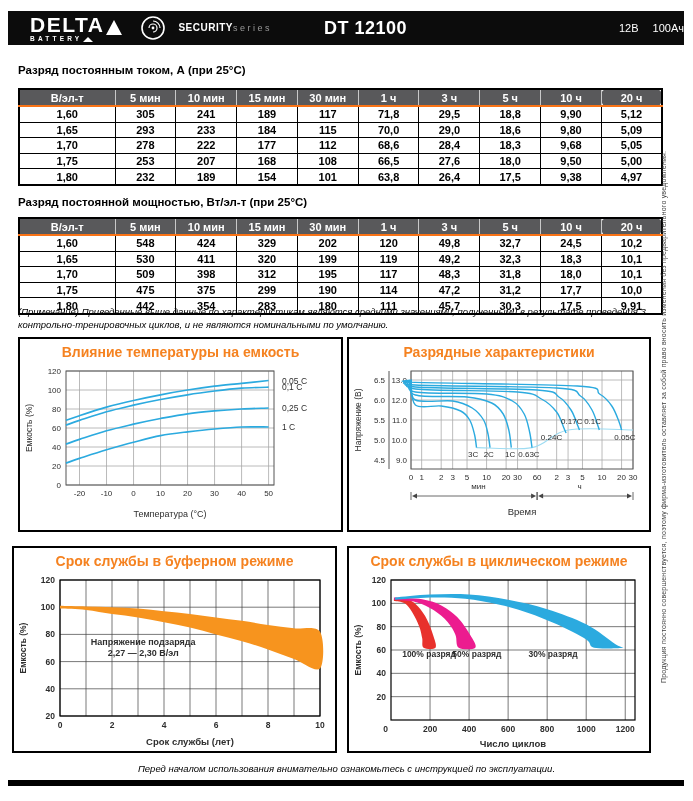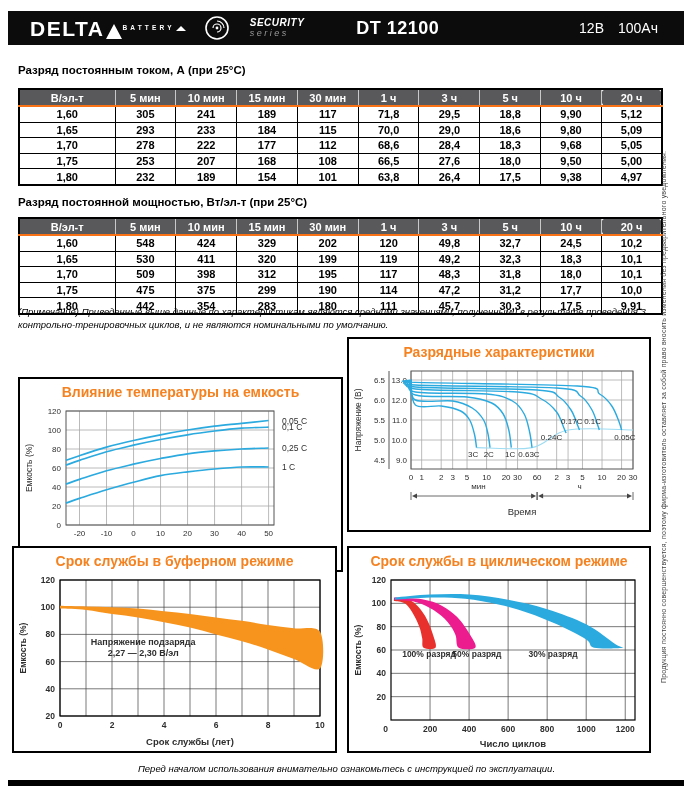--- a/index.html
+++ b/index.html
@@ -1,35 +1,35 @@
 <!DOCTYPE html>
 <html><head>
 <meta charset="utf-8">
 <style>
   html,body{margin:0;padding:0;background:#fff;}
   .page{position:relative;width:693px;height:801px;background:#fff;overflow:hidden;
         font-family:"Liberation Sans",sans-serif;color:#000;}
   
   .header{position:absolute;left:8px;top:11px;width:676px;height:34px;background:#0c0c0c;
           color:#fff;display:flex;align-items:center;}
-  .logo{margin-left:22px;display:flex;line-height:1;}
+  .logo{margin-left:22px;display:flex;flex-direction:column;line-height:1;}
   .logo-top{display:flex;align-items:flex-end;}
   .logo-main{font-size:21px;font-weight:bold;letter-spacing:1.5px;}
   .logo-tri{width:0;height:0;border-left:8px solid transparent;border-right:8px solid transparent;
             border-bottom:15px solid #fff;margin-left:2px;}
   .logo-sub-row{display:flex;align-items:center;margin-top:1px;}
   .logo-sub{font-size:6.5px;letter-spacing:3.2px;font-weight:bold;}
   .logo-tri2{width:0;height:0;border-left:5px solid transparent;border-right:5px solid transparent;
              border-bottom:5px solid #fff;margin-left:1px;}
   .badge{display:flex;align-items:center;margin-left:18px;}
-  .badge-texts{margin-left:20px;display:flex;flex-direction:column;line-height:1;font-style:italic;}
+  .badge-texts{margin-left:12px;display:flex;flex-direction:row;line-height:1;}
   .badge-l1{font-size:10px;font-weight:bold;letter-spacing:0.5px;}
   .badge-l2{font-size:9px;color:#9a9a9a;letter-spacing:2.5px;margin-top:1px;}
   .model{font-size:18px;font-weight:bold;margin-left:52px;letter-spacing:0.5px;}
-  .specs{margin-left:auto;margin-right:26px;font-size:14px;display:flex;gap:14px;align-items:center;}
+  .specs{margin-left:auto;font-size:11px;display:flex;gap:14px;align-items:center;}
   
   .sec-title{position:absolute;left:18px;font-weight:bold;font-size:11.5px;}
   
   .tbl-wrap{position:absolute;left:18px;}
   table.data{border-collapse:collapse;table-layout:fixed;width:643px;border:2px solid #000;}
   table.data th{background:#59595B;color:#fff;font-size:11px;font-weight:bold;height:15px;
                 border-right:1px solid #c9c9c9;border-bottom:2px solid #f97316;padding:0;}
   table.data th:last-child{border-right:none;border-radius:6px;}
   table.data td{font-size:11px;font-weight:bold;text-align:center;height:14.6px;
                 border:1.5px solid #000;padding:0;background:#fff;}
@@ -271,21 +271,21 @@
           </tr>
         </tbody>
       </table>
     </div>
 
   <div class="note">
     <span>(Примечание) Приведенные выше данные по характеристикам являются средними значениями, полученными в результате проведения 3</span><br>
     <span>контрольно-тренировочных циклов, и не являются номинальными по умолчанию.</span>
   </div>
 
-  <div class="chart-box" style="left:18px;top:337px;width:321px;height:191px;margin-top:40px;">
+  <div class="chart-box" style="left:18px;top:337px;width:321px;height:191px;">
     <div class="chart-title js-orange" style="color: rgb(245, 130, 32);">Влияние температуры на емкость</div>
     <div class="chart-svg-host" id="chart-svg-0"><svg width="321" height="162">
           <line x1="59.506493506493506" y1="8" x2="59.506493506493506" y2="122" stroke="#a8a8a8" stroke-width="0.8"></line>
           <line x1="86.51948051948051" y1="8" x2="86.51948051948051" y2="122" stroke="#a8a8a8" stroke-width="0.8"></line>
           <line x1="113.53246753246754" y1="8" x2="113.53246753246754" y2="122" stroke="#a8a8a8" stroke-width="0.8"></line>
           <line x1="140.54545454545456" y1="8" x2="140.54545454545456" y2="122" stroke="#a8a8a8" stroke-width="0.8"></line>
           <line x1="167.55844155844156" y1="8" x2="167.55844155844156" y2="122" stroke="#a8a8a8" stroke-width="0.8"></line>
           <line x1="194.57142857142858" y1="8" x2="194.57142857142858" y2="122" stroke="#a8a8a8" stroke-width="0.8"></line>
           <line x1="221.58441558441558" y1="8" x2="221.58441558441558" y2="122" stroke="#a8a8a8" stroke-width="0.8"></line>
           <line x1="248.5974025974026" y1="8" x2="248.5974025974026" y2="122" stroke="#a8a8a8" stroke-width="0.8"></line>

